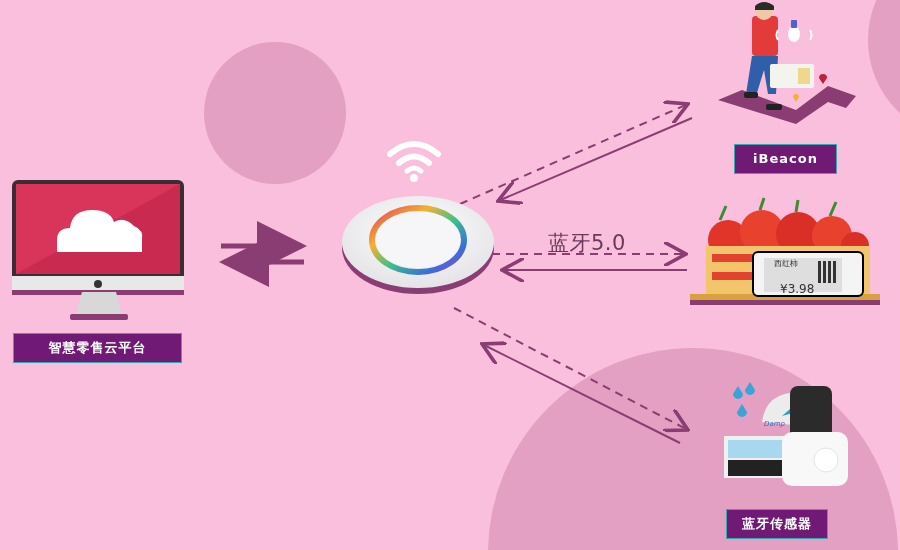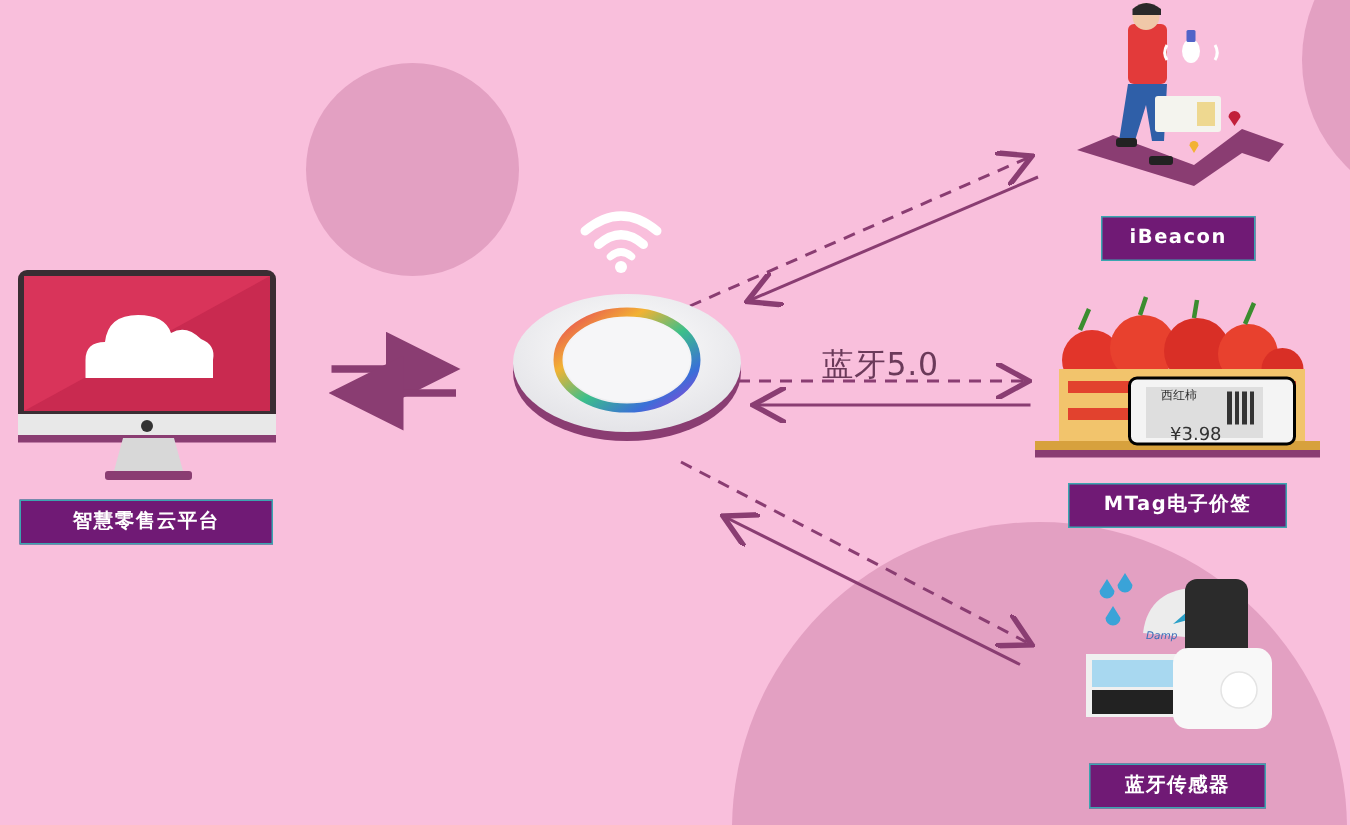--- a/index.html
+++ b/index.html
@@ -116,29 +116,28 @@
     <rect x="22" y="76" width="152" height="8" fill="#e2422e"></rect>
     <rect x="0" y="98" width="190" height="6" fill="#d7a13d"></rect>
     <rect x="0" y="104" width="190" height="5" fill="#8a3d72"></rect>
   </svg>
   <div class="abs" style="left:752px;top:251px;width:112px;height:46px;background:#f4f4f4;border-radius:6px;border:2px solid #000000;">
     <div class="abs" style="left:10px;top:5px;width:78px;height:34px;background:#dedede;"></div>
     <div class="abs" style="left:20px;top:5px;font-size:8px;color:#333;">西红柿</div>
     <div class="abs" style="left:26px;top:14px;font-size:12px;color:#333;margin-top:15px;">¥3.98</div>
     <div class="abs" style="left:64px;top:8px;width:20px;height:22px;background:repeating-linear-gradient(90deg,#333 0 3px,#ddd 3px 5px);"></div>
   </div>
-  <div class="label" style="left:712px;top:322px;width:146px;">MTag电子价签</div>
 
   <svg class="abs" style="left:722px;top:382px;" width="128" height="112">
     <path d="M16,4 l-5,8 a5,5 0 1 0 10,0 z M28,0 l-5,8 a5,5 0 1 0 10,0 z M20,22 l-5,8 a5,5 0 1 0 10,0 z" fill="#3aa3d8"></path>
     <path d="M40,40 Q44,8 82,10 L82,44 Z" fill="#ececec"></path>
     <path d="M60,34 l16,-14 l6,8 z" fill="#2aa0c8"></path>
     <rect x="2" y="54" width="70" height="42" fill="#f0f0f0"></rect>
     <rect x="6" y="58" width="62" height="18" fill="#a8d8f0"></rect>
     <rect x="6" y="78" width="62" height="16" fill="#222"></rect>
     <rect x="68" y="4" width="42" height="58" rx="8" fill="#2b2b2b"></rect>
     <rect x="60" y="50" width="66" height="54" rx="10" fill="#f8f8f8"></rect>
     <circle cx="104" cy="78" r="12" fill="#ffffff" stroke="#e4e4e4" stroke-width="1"></circle>
   </svg>
   <div class="abs" style="left:764px;top:420px;font-size:7px;color:#3a6fb8;font-style:italic;">Damp</div>
-  <div class="label" style="left:726px;top:509px;width:118px;">蓝牙传感器</div>
+  <div class="label" style="left:726px;top:509px;width:102px;">蓝牙传感器</div>
 
 </div>
 
 </body></html>

